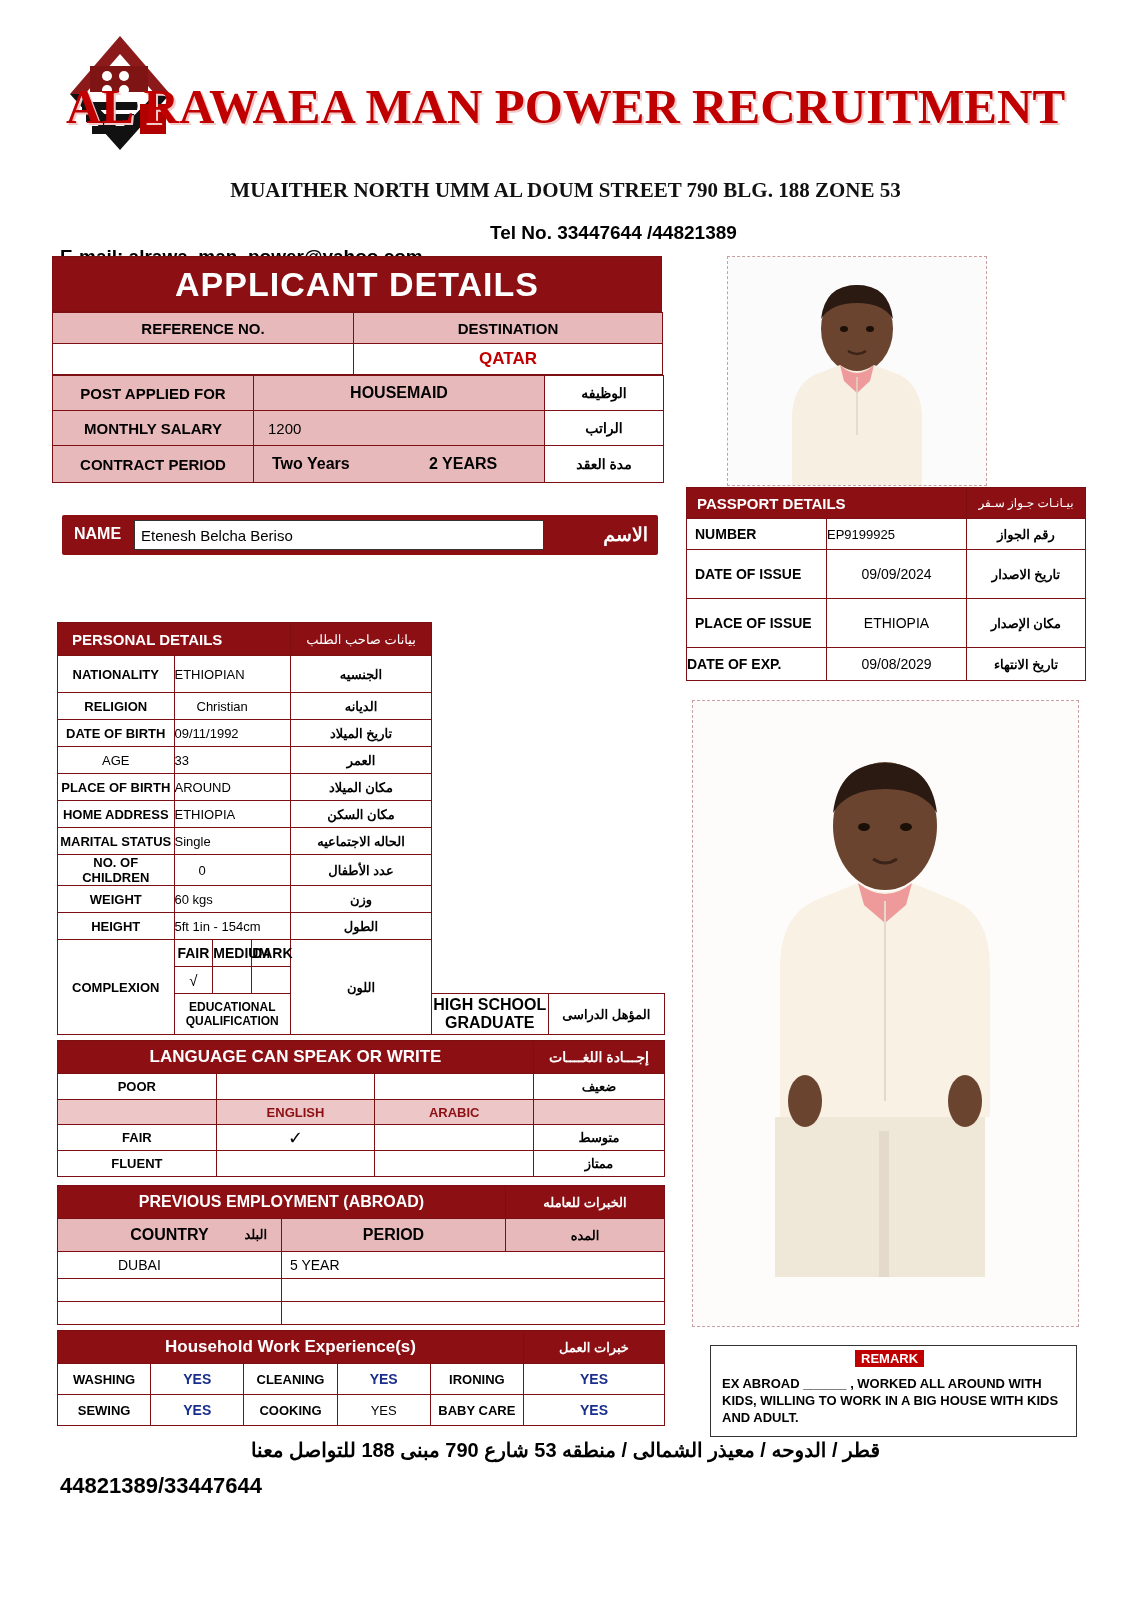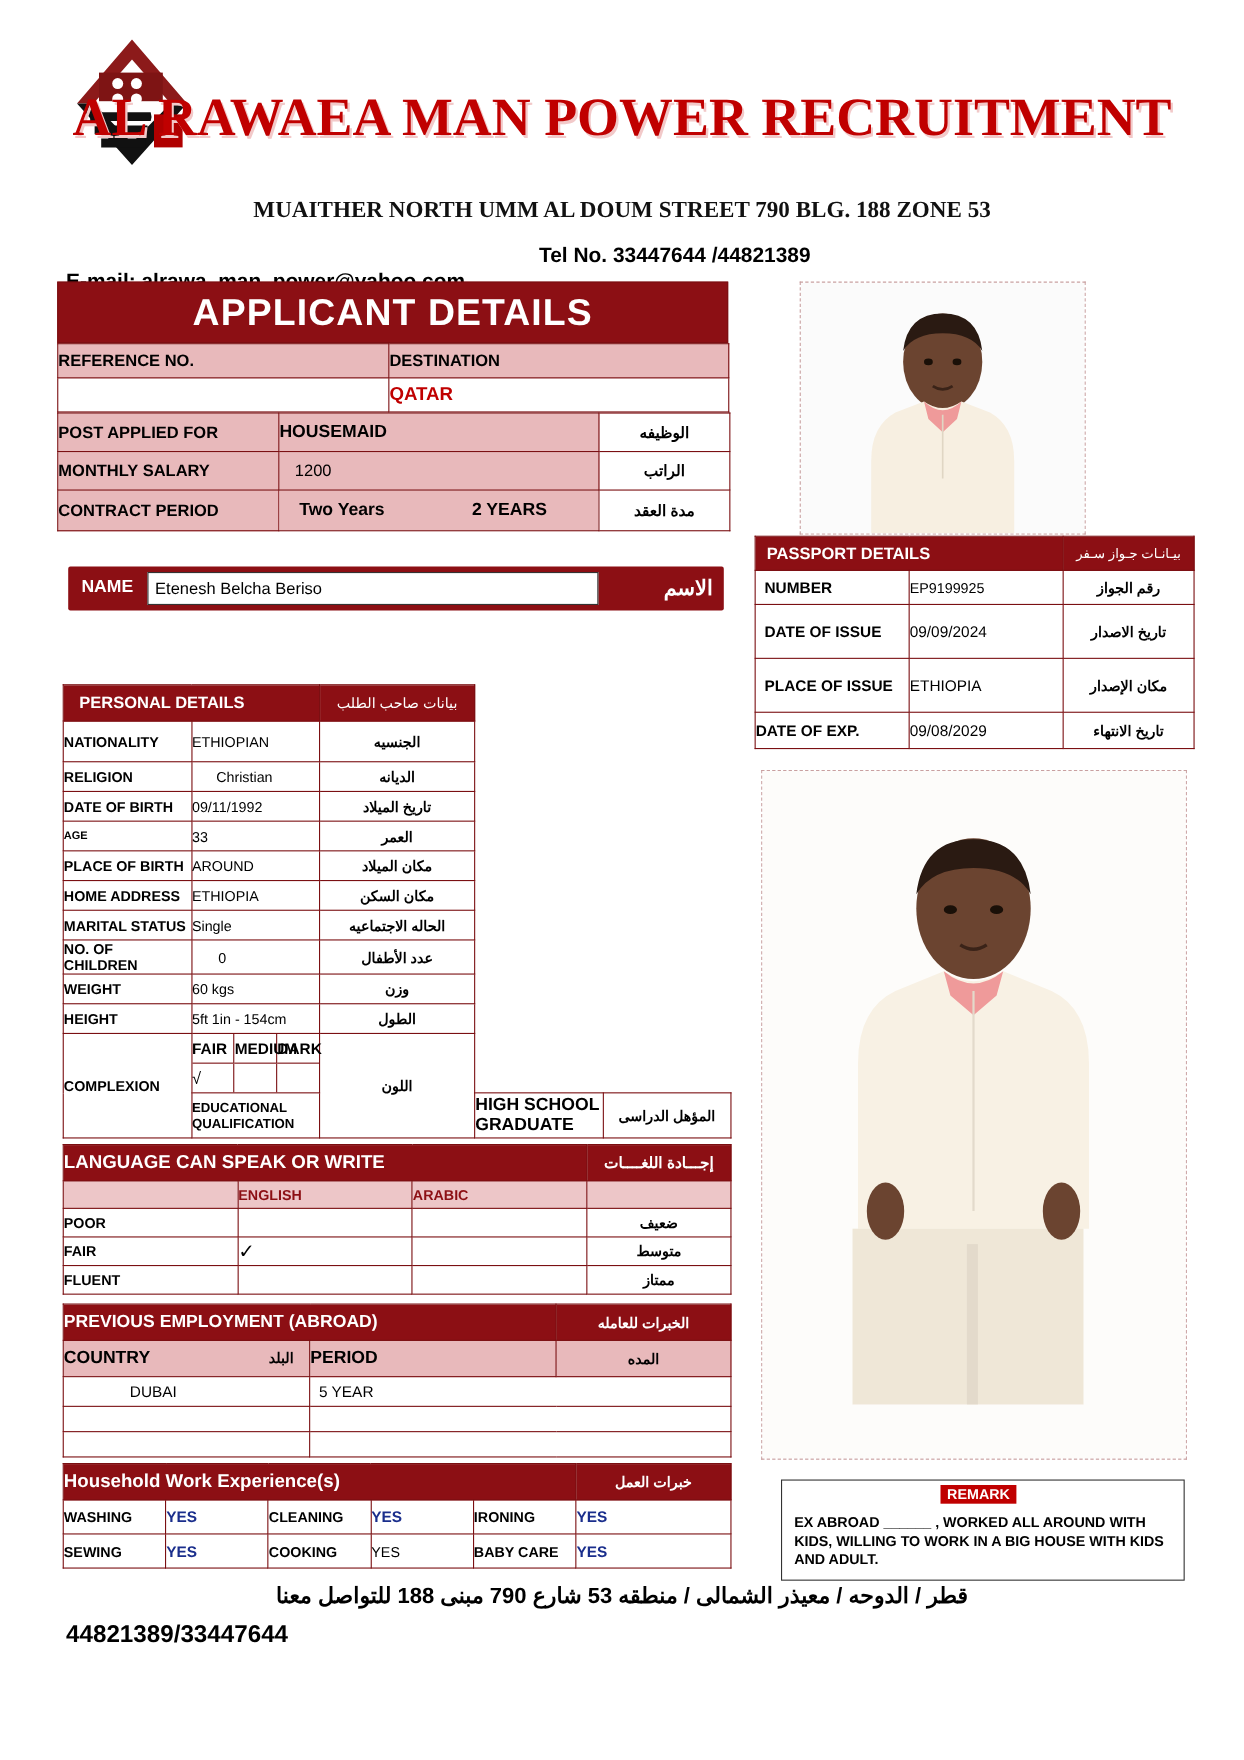--- a/index.html
+++ b/index.html
@@ -35,21 +35,21 @@
   }
   .contactrow{position:absolute;left:0;top:222px;width:1131px;}
   .email{position:absolute;left:60px;top:0;font-size:19px;font-weight:bold;margin-top:24px;}
   .tel{position:absolute;left:490px;top:0;font-size:19px;font-weight:bold;}
 
   
   .tbl{border-collapse:collapse;table-layout:fixed;}
   .tbl td,.tbl th{border:1px solid #7b0f12;padding:0;font-size:13px;}
   .pink{background:#e8b9bb;}
   .pink2{background:#edc6c8;}
-  .c{text-align:left;}
+  .c{text-align:center;}
   .l{text-align:left;}
   .ar{direction:rtl;font-size:12px;text-align:center;}
   .val{font-size:14px;padding-left:10px;}
 
   
   .applicant{position:absolute;left:52px;top:256px;width:610px;}
   .ad-title{
     background:#8c0f14;color:#fff;height:54px;line-height:54px;
     font-size:34px;font-weight:bold;text-align:center;
     border:1px solid #7b0f12;letter-spacing:1px;
@@ -188,21 +188,21 @@
         <td class="c" style="height:26px;font-size:13px;font-weight:bold">RELIGION</td>
         <td class="val" style="padding-left:22px">Christian</td>
         <td class="ar" style="font-weight:bold">الديانه</td>
       </tr>
       <tr>
         <td class="c" style="height:26px;font-size:13px;font-weight:bold">DATE OF BIRTH</td>
         <td class="val">09/11/1992</td>
         <td class="ar" style="font-weight:bold">تاريخ الميلاد</td>
       </tr>
       <tr>
-        <td class="c" style="height:26px;font-size:10px;font-weight:bold">AGE</td>
+        <td class="c" style="height:26px;font-size:13px;font-weight:normal">AGE</td>
         <td class="val">33</td>
         <td class="ar" style="font-weight:bold">العمر</td>
       </tr>
       <tr>
         <td class="c" style="height:26px;font-size:13px;font-weight:bold">PLACE OF BIRTH</td>
         <td class="val">AROUND</td>
         <td class="ar" style="font-weight:bold">مكان الميلاد</td>
       </tr>
       <tr>
         <td class="c" style="height:26px;font-size:13px;font-weight:bold">HOME ADDRESS</td>
@@ -261,30 +261,30 @@
   </div>
 
   <div class="language">
     <table class="tbl" style="width:608px">
       <tbody>
           <tr class="sect-head">
         <td colspan="3" class="c" style="height:32px;font-size:17px;font-weight:bold">LANGUAGE CAN SPEAK OR WRITE</td>
         <td class="ar" style="width:130px;color:#fff;font-size:14px;font-weight:bold">إجـــادة اللغــــات</td>
       </tr>
       <tr>
+        <td class="c" style="height:25px;font-size:13px;font-weight:bold">POOR</td>
+        <td class="c"></td>
+        <td class="c"></td>
+        <td class="ar" style="font-weight:bold">ضعيف</td>
+      </tr>
+      <tr>
         <td class="pink2" style="width:168px;height:24px"></td>
         <td class="pink2 c" style="width:130px;font-size:13px;font-weight:bold;color:#8c0f14">ENGLISH</td>
         <td class="pink2 c" style="width:180px;font-size:13px;font-weight:bold;color:#8c0f14">ARABIC</td>
         <td class="pink2" style="width:130px"></td>
-      </tr>
-      <tr>
-        <td class="c" style="height:25px;font-size:13px;font-weight:bold">POOR</td>
-        <td class="c"></td>
-        <td class="c"></td>
-        <td class="ar" style="font-weight:bold">ضعيف</td>
       </tr>
       <tr>
         <td class="c" style="height:25px;font-size:13px;font-weight:bold">FAIR</td>
         <td class="c" style="font-size:18px">✓</td>
         <td class="c"></td>
         <td class="ar" style="font-weight:bold">متوسط</td>
       </tr>
       <tr>
         <td class="c" style="height:25px;font-size:13px;font-weight:bold">FLUENT</td>
         <td class="c"></td>

